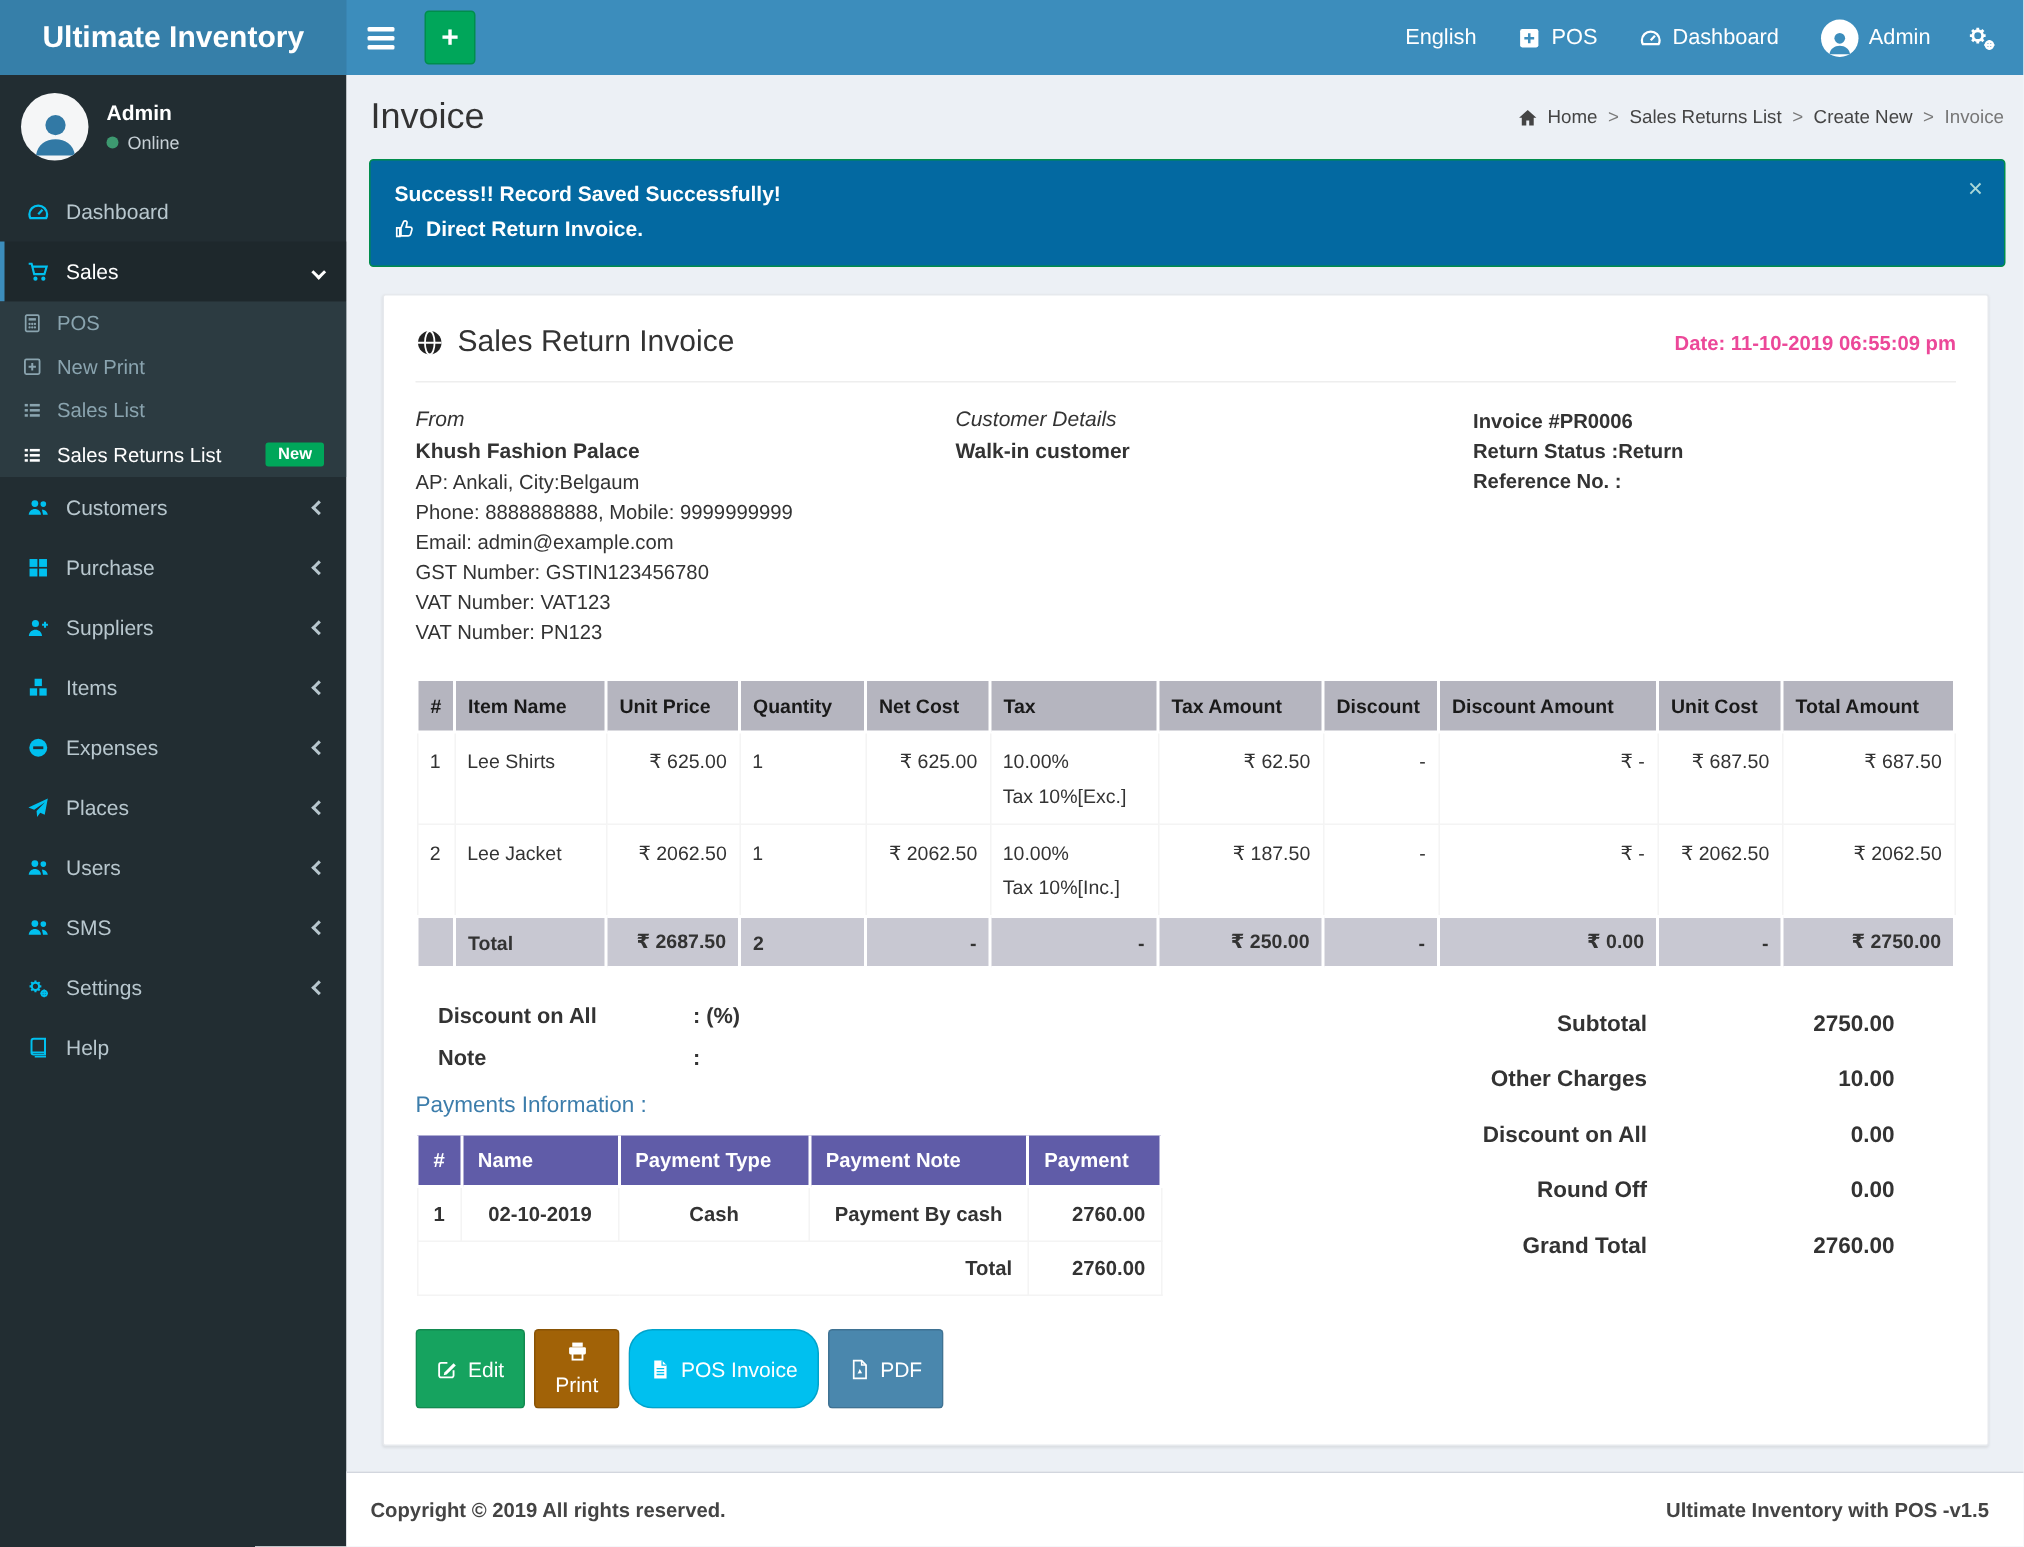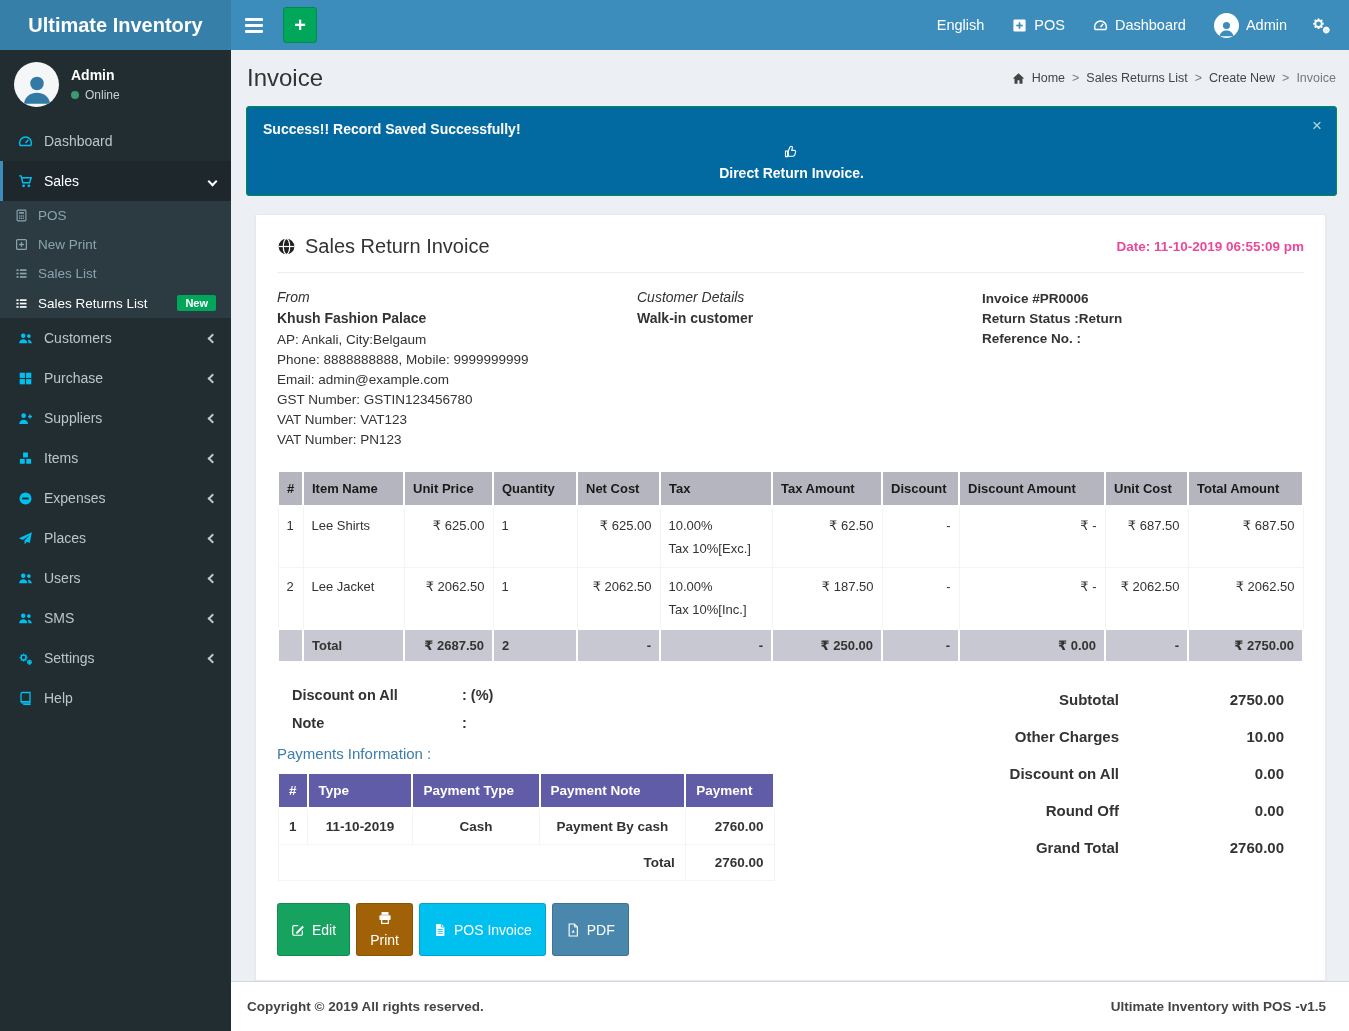--- a/index.html
+++ b/index.html
@@ -56,21 +56,21 @@
   .breadcrumb { display:flex; align-items:center; gap:7px; font-size:12.5px; color:#444; }
   .breadcrumb svg { width:13px; height:13px; color:#444; }
   .crumb { cursor:pointer; }
   .crumb-sep { color:#7a7a7a; }
   .crumb.last { color:#777; cursor:default; }
 
   
   .alert { margin:4px 15px 18px 15px; background:#0369a1; border:1px solid #008d4c; color:#fff; border-radius:3px;
            padding:14px 16px; position:relative; min-height:72px; }
   .alert .l1 { font-weight:bold; font-size:14px; margin-bottom:7px; }
-  .alert .l2 { font-weight:bold; font-size:14px; display:flex; align-items:center; gap:6px;flex-direction:column; }
+  .alert .l2 { font-weight:bold; font-size:14px; display:flex; align-items:center; gap:6px; }
   .alert .l2 svg { width:15px; height:15px; }
   .alert-close { position:absolute; right:14px; top:10px; font-size:17px; color:#d7f5e6; opacity:.8; cursor:pointer; line-height:1; }
 
   
   .card { background:#fff; margin:12px 26px 20px 24px; border:1px solid #e6e9ed; border-radius:2px;
           box-shadow:0 1px 2px rgba(0,0,0,.08); padding:20px 21px 24px 21px; }
   .card-head { display:flex; align-items:center; justify-content:space-between; border-bottom:1px solid #eee; padding-bottom:14px; }
   .inv-title { display:flex; align-items:center; gap:9px; font-size:20px; color:#333; }
   .inv-title svg { width:19px; height:19px; color:#222; }
   .inv-date { font-size:13.5px; color:#ec4899; font-weight:600; }
@@ -99,33 +99,33 @@
   .lower-left { flex:1; }
   .kv-row { display:flex; padding-left:15px; margin-bottom:12px; font-size:14.5px; }
   .kv-row .k { font-weight:bold; width:170px; }
   .kv-row .v { font-weight:bold; }
   .pay-heading { color:#3c7dab; font-size:15px; margin:14px 0 12px 0; }
   .pay-table { width:498px; font-size:13.5px; }
   .pay-table th { background:#605ca8; color:#fff; font-weight:bold; text-align:left; padding:9px 10px; border:2px solid #fff; border-top:none; }
   .pay-table td { padding:10px; border:1px solid #f4f4f4; font-weight:bold; color:#333; text-align:center; }
   .pay-table td.right { text-align:right; }
 
-  .summary { width:390px; margin-right:20px; margin-top:4px; }
+  .summary { width:390px; margin-right:41px; margin-top:4px; }
   .sum-row { display:flex; margin-bottom:20px; font-size:15px; font-weight:bold; color:#333; }
   .sum-row .sl { flex:1; text-align:right; }
   .sum-row .sv { width:165px; text-align:right; }
 
   
   .btn-row { display:flex; gap:6px; margin-top:22px; }
   .btn { display:flex; align-items:center; gap:7px; color:#fff; font-size:14px; padding:7px 13px; border-radius:3px;
          border:1px solid rgba(0,0,0,.15); cursor:pointer; }
   .btn svg { width:14px; height:14px; }
   .btn-edit { background:#16a35f; }
   .btn-print { background:#a16207;flex-direction:column; }
-  .btn-pos { background:#00c0ef; }
+  .btn-pos { background:#00c0ef;border-radius:16px; }
   .btn-pdf { background:#4a87ad; }
 
   
   .footer { height:50px; background:#fff; border-top:1px solid #d2d6de; display:flex; align-items:center;
             justify-content:space-between; padding:0 26px 0 16px; font-size:13.5px; color:#444; font-weight:bold; }
 </style>
 </head>
 <body>
 
 <svg width="0" height="0" style="position:absolute">
@@ -604,30 +604,30 @@
               <colgroup>
                   <col style="width:28px">
                   <col style="width:106px">
                   <col style="width:128px">
                   <col style="width:147px">
                   <col style="width:89px">
                 </colgroup>
               <thead>
                 <tr>
                   <th>#</th>
-                  <th>Type</th>
+                  <th>Name</th>
                   <th>Payment Type</th>
                   <th>Payment Note</th>
                   <th>Payment</th>
                 </tr>
               </thead>
               <tbody>
                 <tr>
                   <td>1</td>
-                  <td>11-10-2019</td>
+                  <td>02-10-2019</td>
                   <td>Cash</td>
                   <td>Payment By cash</td>
                   <td class="right">2760.00</td>
                 </tr>
                 <tr>
                   <td colspan="4" class="right">Total</td>
                   <td class="right">2760.00</td>
                 </tr>
               </tbody>
             </table>

